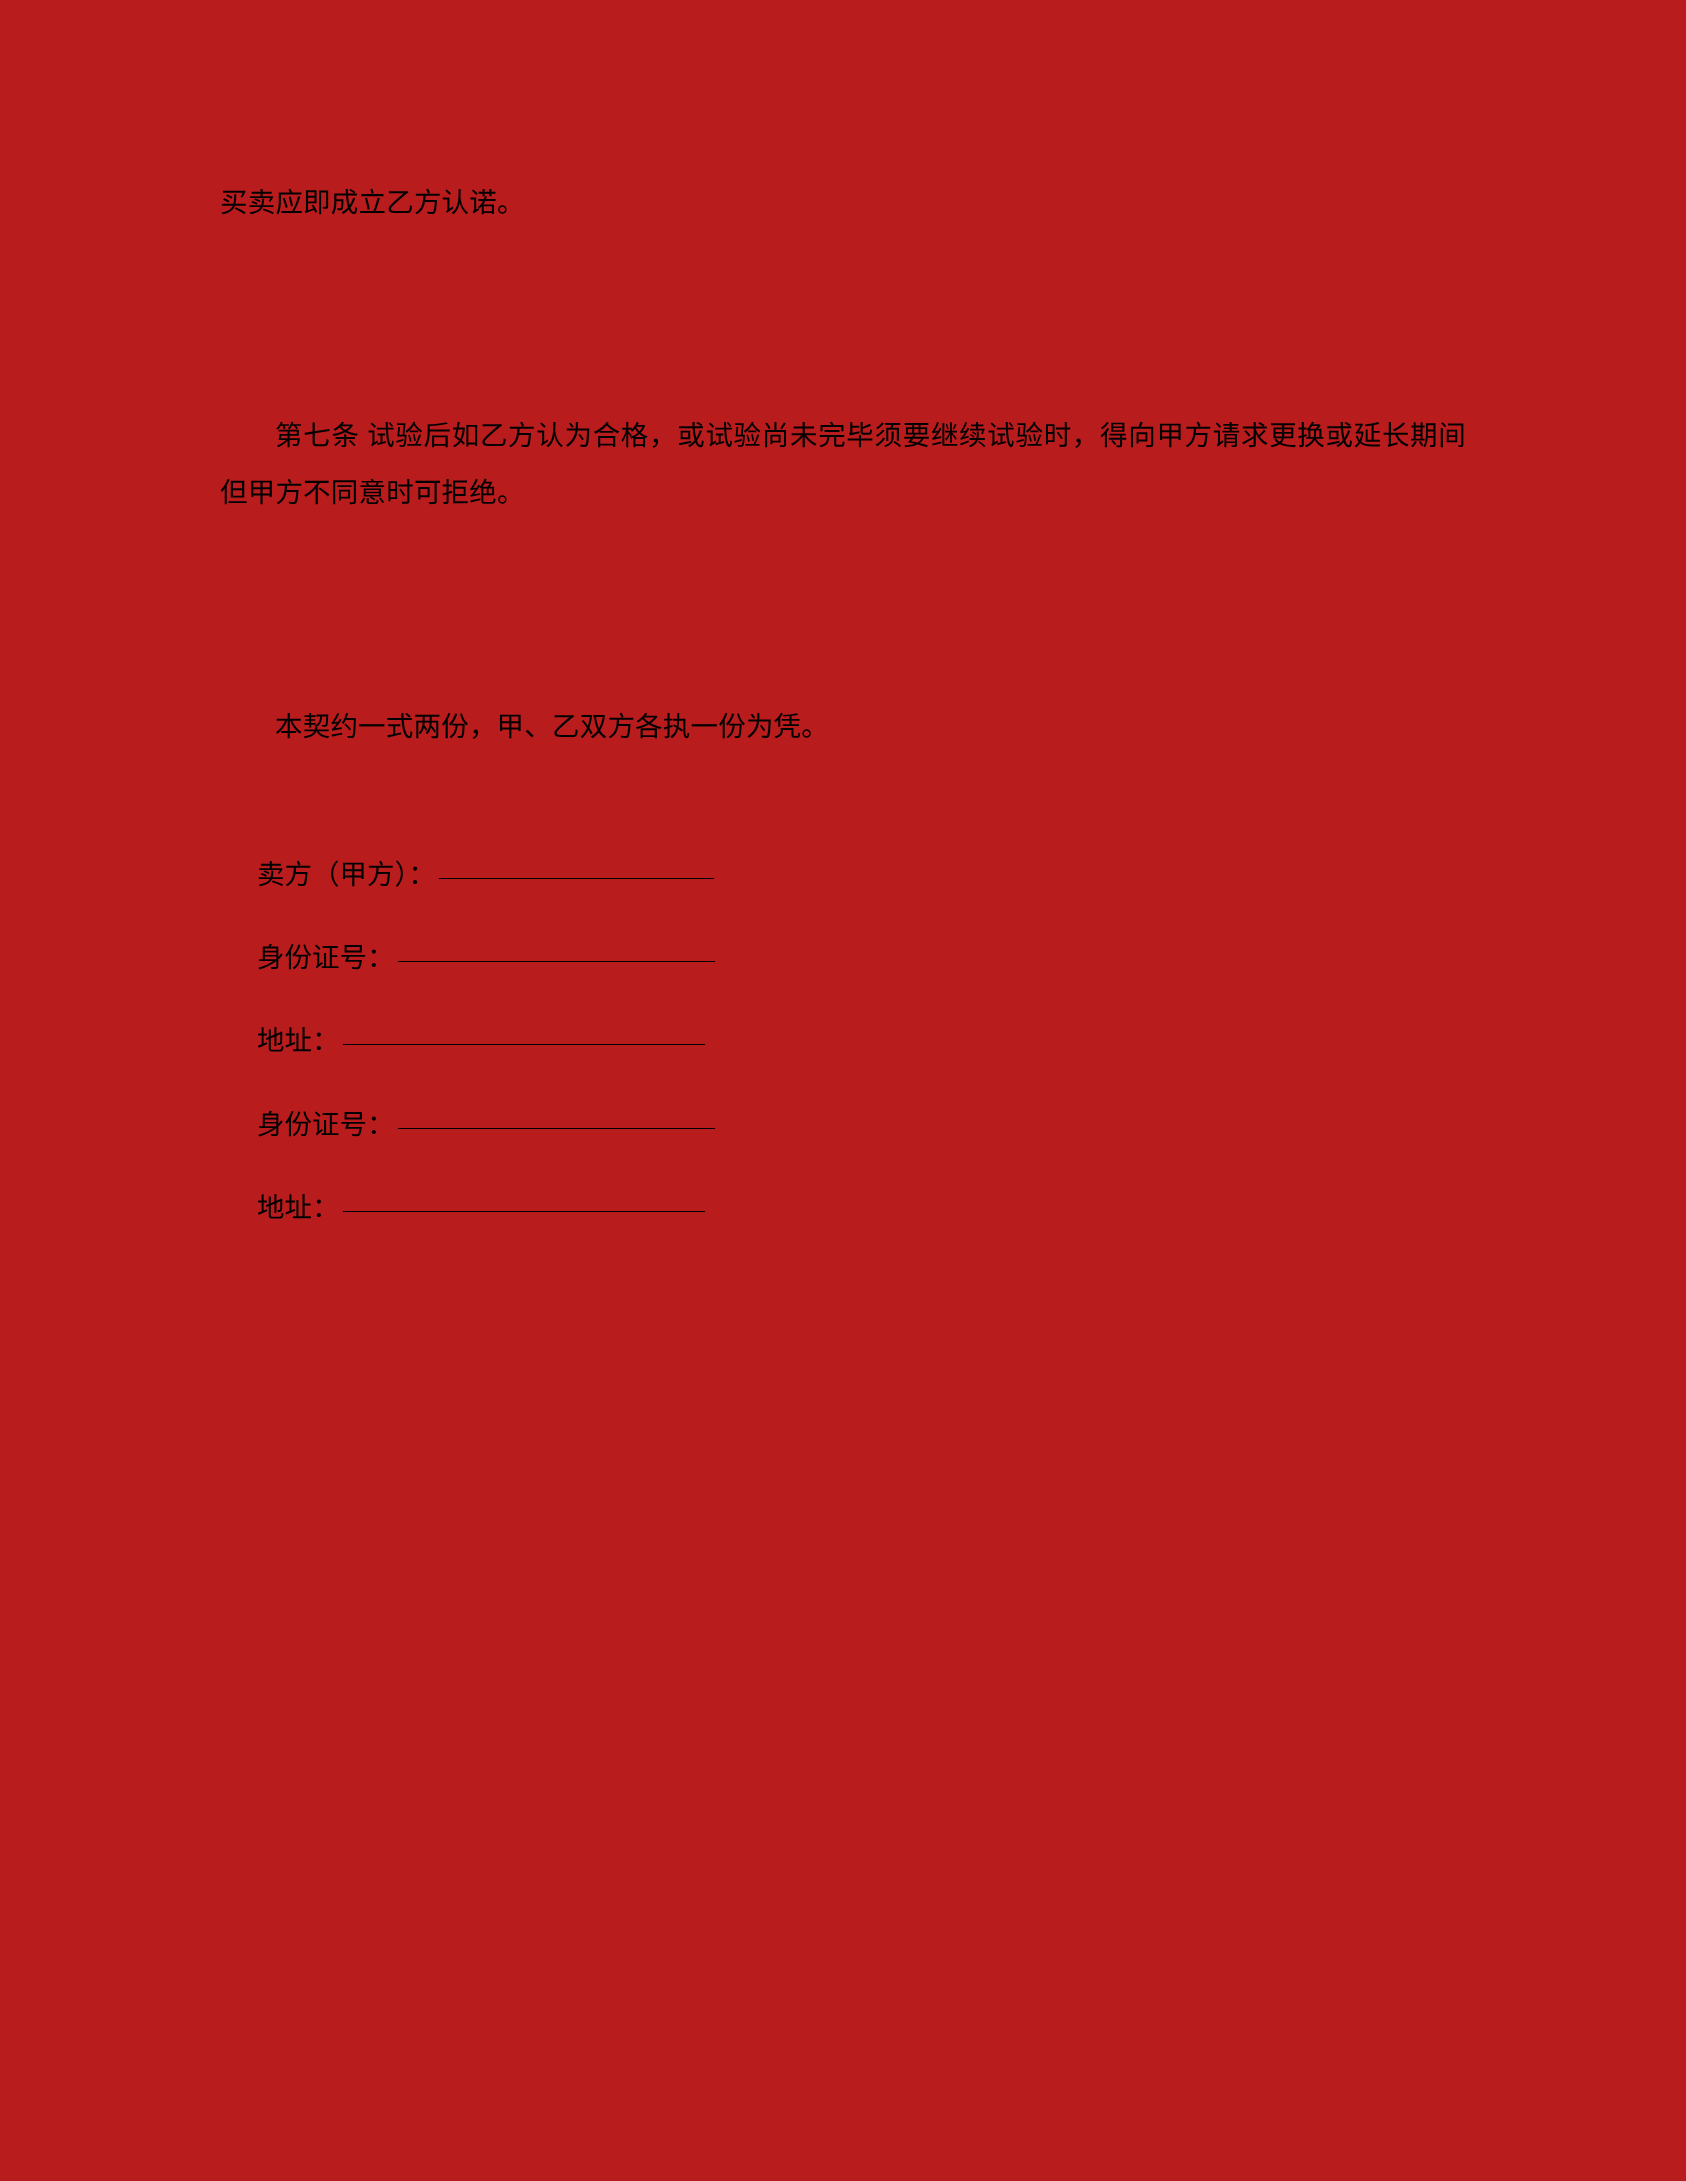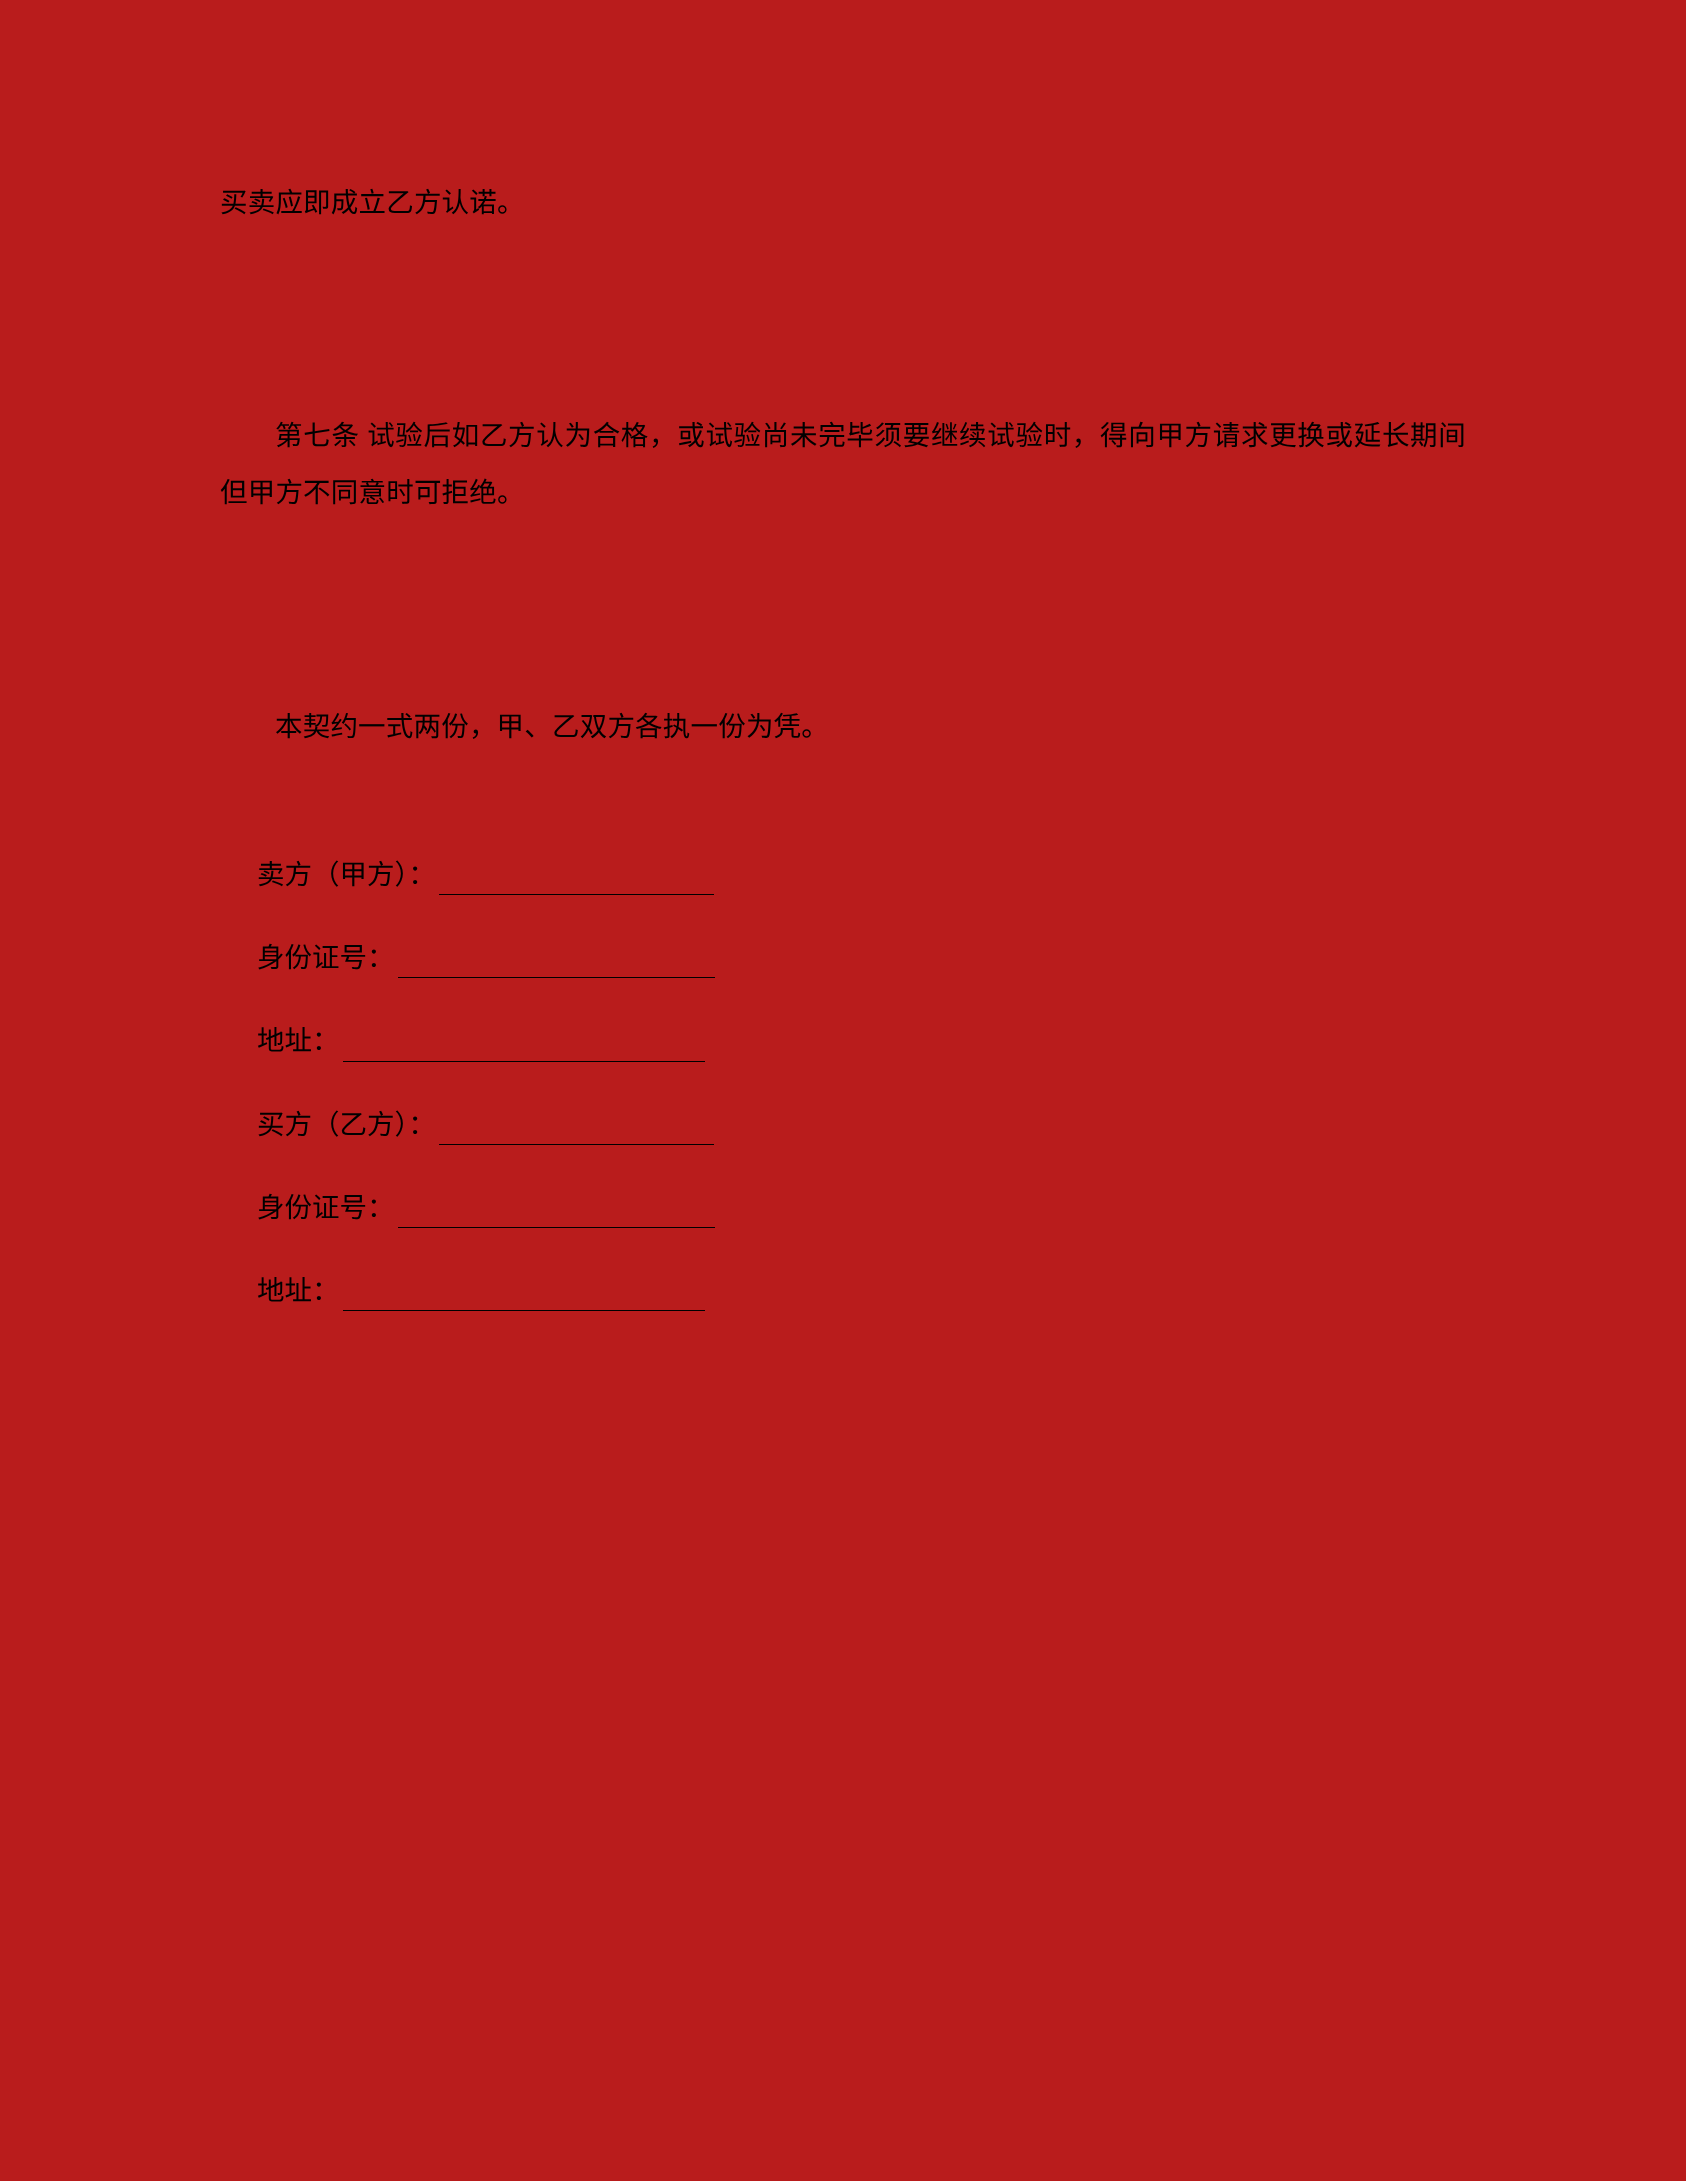--- a/index.html
+++ b/index.html
@@ -38,21 +38,21 @@
     min-width: 138px;
     height: 1em;
     vertical-align: -1.8px;
   }
   .sign-block {
     margin-top: 99px;
     padding-left: 37px;
   }
   .sign-row {
     display: flex;
-    align-items: flex-end;
+    align-items: flex-start;
     font-size: 27.5px;
     line-height: 1.5;
     margin-bottom: 42px;
     white-space: nowrap;
   }
   .sign-label {
     display: inline-block;
   }
   .sign-line {
     display: inline-block;
@@ -101,24 +101,20 @@
     <div class="sign-row">
       <span class="sign-label">身份证号：</span>
       <span class="sign-line w2"></span>
     </div>
 
     <div class="sign-row">
       <span class="sign-label">地址：</span>
       <span class="sign-line w3"></span>
     </div>
 
-    <div class="sign-row">
-      <span class="sign-label">买方（乙方）：</span>
-      <span class="sign-line w1"></span>
-    </div>
 
     <div class="sign-row">
       <span class="sign-label">身份证号：</span>
       <span class="sign-line w2"></span>
     </div>
 
     <div class="sign-row">
       <span class="sign-label">地址：</span>
       <span class="sign-line w3"></span>
     </div>

